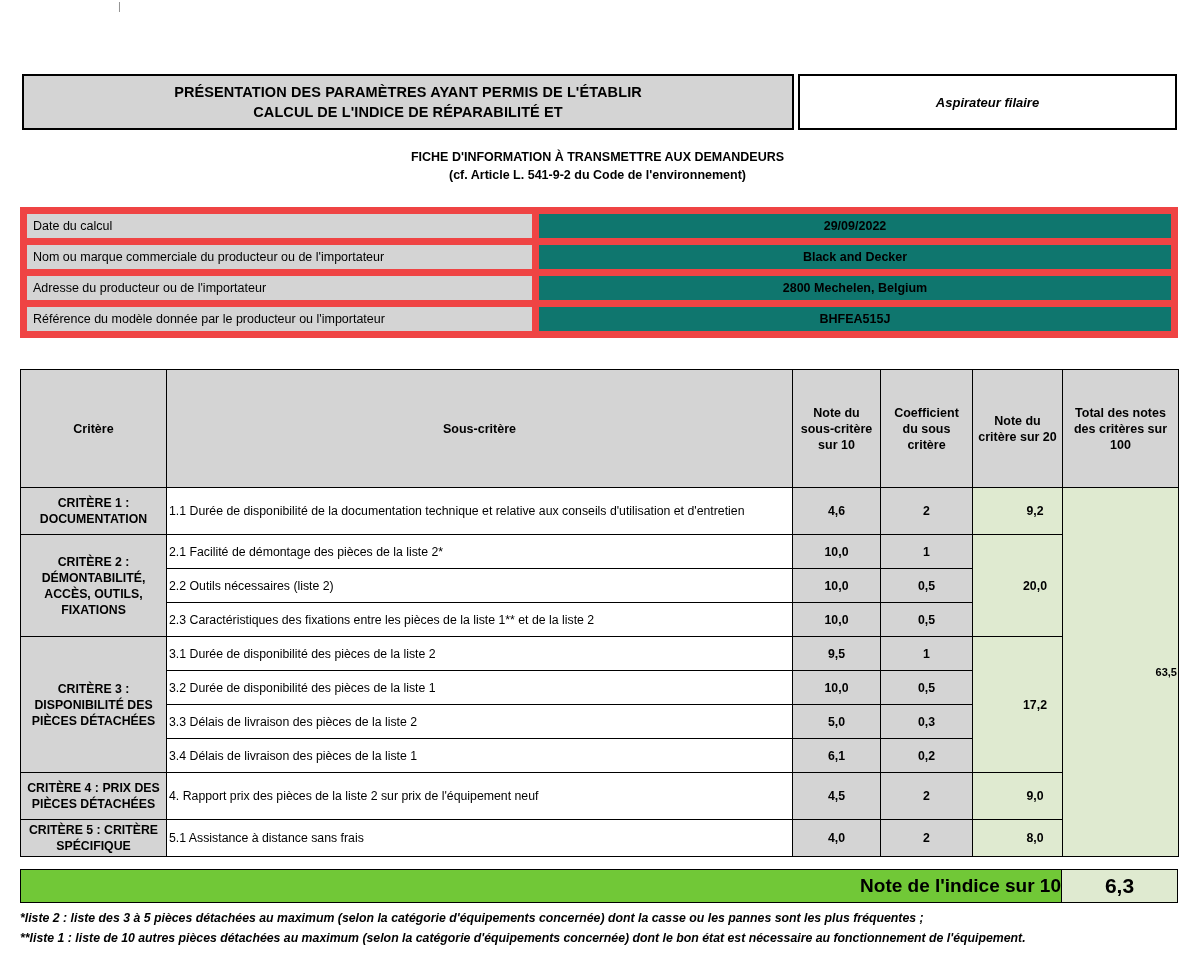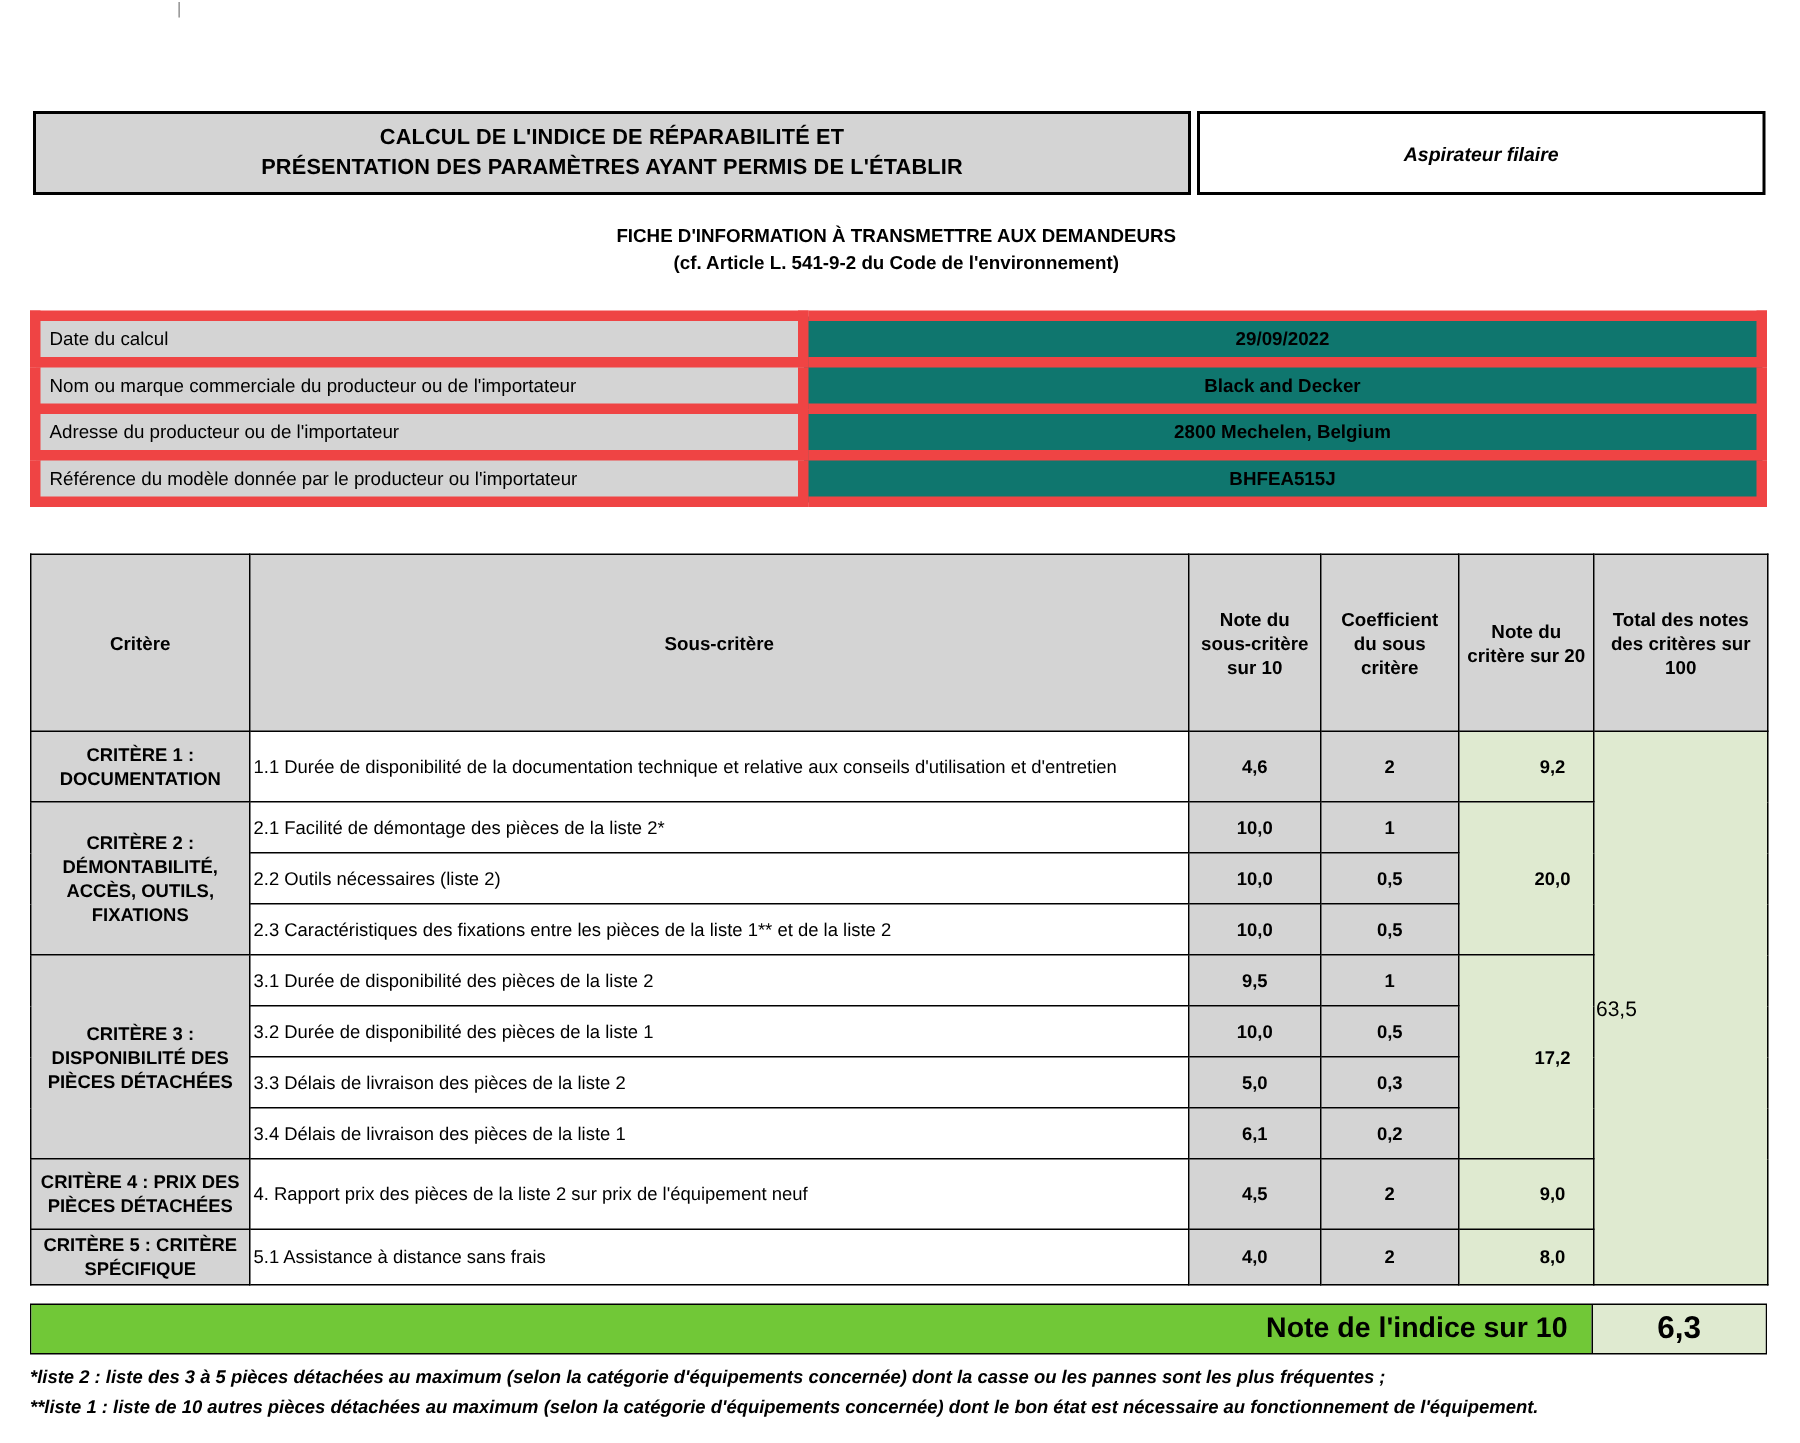--- a/index.html
+++ b/index.html
@@ -146,23 +146,23 @@
     font-weight: bold;
   }
   td.note20-cell {
     background: #dfead0;
     text-align: center;
     font-weight: bold;
     padding-left: 36px;
   }
   td.total-cell {
     background: #dfead0;
-    text-align: left;
-    font-weight: normal;
-    font-size: 14px;
+    text-align: right;
+    font-weight: bold;
+    font-size: 11px;
   }
   .r-h34 { height: 34px; }
   .r-h47 { height: 47px; }
 
   
   .index-row {
     position: absolute;
     left: 20px;
     top: 869px;
     width: 1158px;
@@ -170,21 +170,20 @@
     display: flex;
     border: 1px solid #000;
     box-sizing: border-box;
   }
   .index-label {
     flex: 1;
     background: #71c837;
     display: flex;
     align-items: center;
     justify-content: flex-end;
-    padding-right: 16px;
     font-weight: bold;
     font-size: 19px;
     box-sizing: border-box;
   }
   .index-value {
     width: 116px;
     background: #dfead0;
     border-left: 1px solid #000;
     display: flex;
     align-items: center;
@@ -215,22 +214,22 @@
 </style>
 </head>
 <body>
 
 <div class="page">
 
   <span class="caret">|</span>
 
   <div class="header-row">
     <div class="header-title">
+      <div>PRÉSENTATION DES PARAMÈTRES AYANT PERMIS DE L'ÉTABLIR</div>
       <div>CALCUL DE L'INDICE DE RÉPARABILITÉ ET</div>
-      <div>PRÉSENTATION DES PARAMÈTRES AYANT PERMIS DE L'ÉTABLIR</div>
     </div>
     <div class="header-product">Aspirateur filaire</div>
   </div>
 
   <div class="sub-title">
     <div>FICHE D'INFORMATION À TRANSMETTRE AUX DEMANDEURS</div>
     <div>(cf. Article L. 541-9-2 du Code de l'environnement)</div>
   </div>
 
   <table class="info-table">

